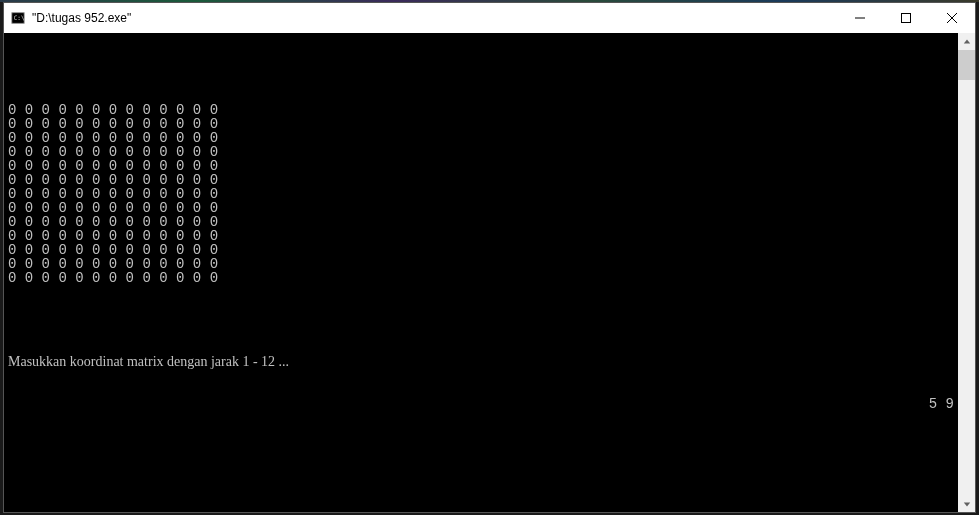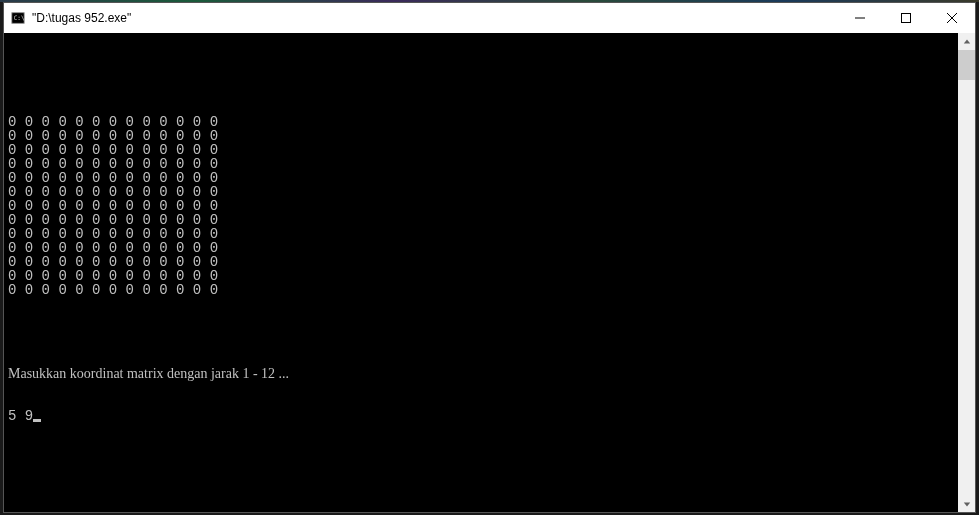--- a/index.html
+++ b/index.html
@@ -80,39 +80,40 @@
       background: #000000;
       overflow: hidden;
     }
     .console {
       flex: 1;
       background: #000000;
       color: #c0c0c0;
       font-family: "Consolas", "Courier New", monospace;
       font-size: 14px;
       line-height: 14px;
-      padding: 12px 4px;
+      padding: 0 4px;
       white-space: pre;
       overflow: hidden;
     }
     .matrix-row {
       display: block;
       height: 14px;
     }
     .blank-line {
       height: 14px;
     }
     .prompt-line {
       height: 14px;
       font-family: Liberation Serif, serif;
     }
     .input-line {
       height: 14px;
       display: flex;
       align-items: flex-end;
+      flex-direction: column;
     }
     .cursor {
       display: inline-block;
       width: 8px;
       height: 3px;
       background: #c0c0c0;
       margin-left: 0px;
       vertical-align: bottom;
       position: relative;
       top: -1px;

